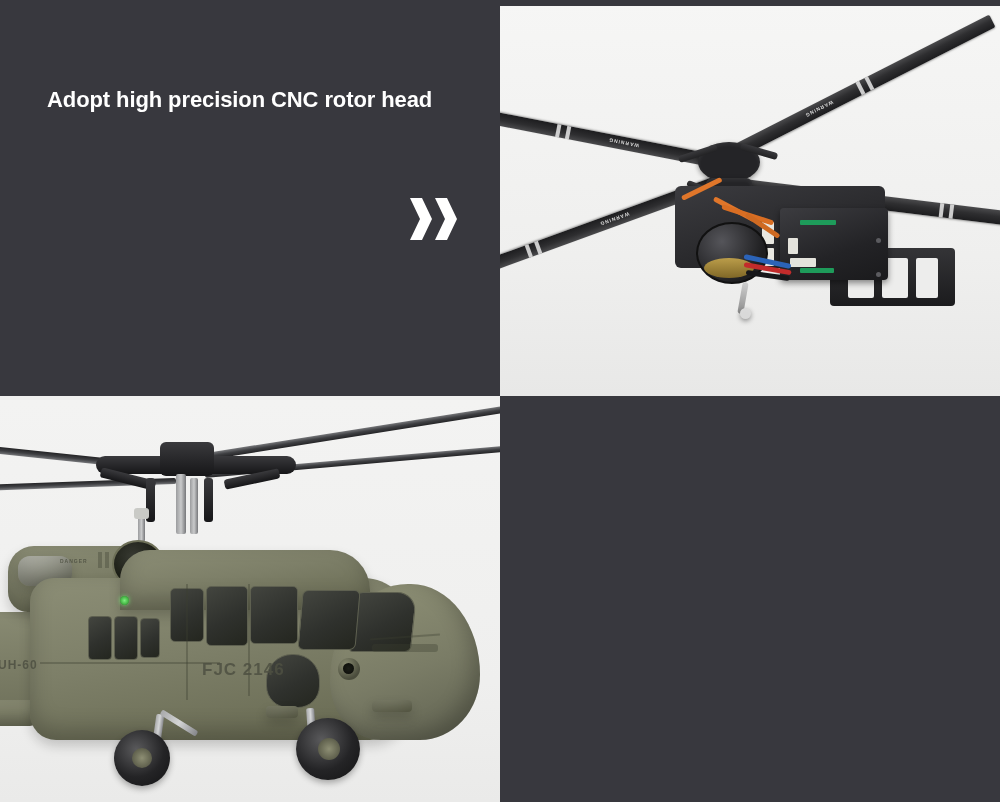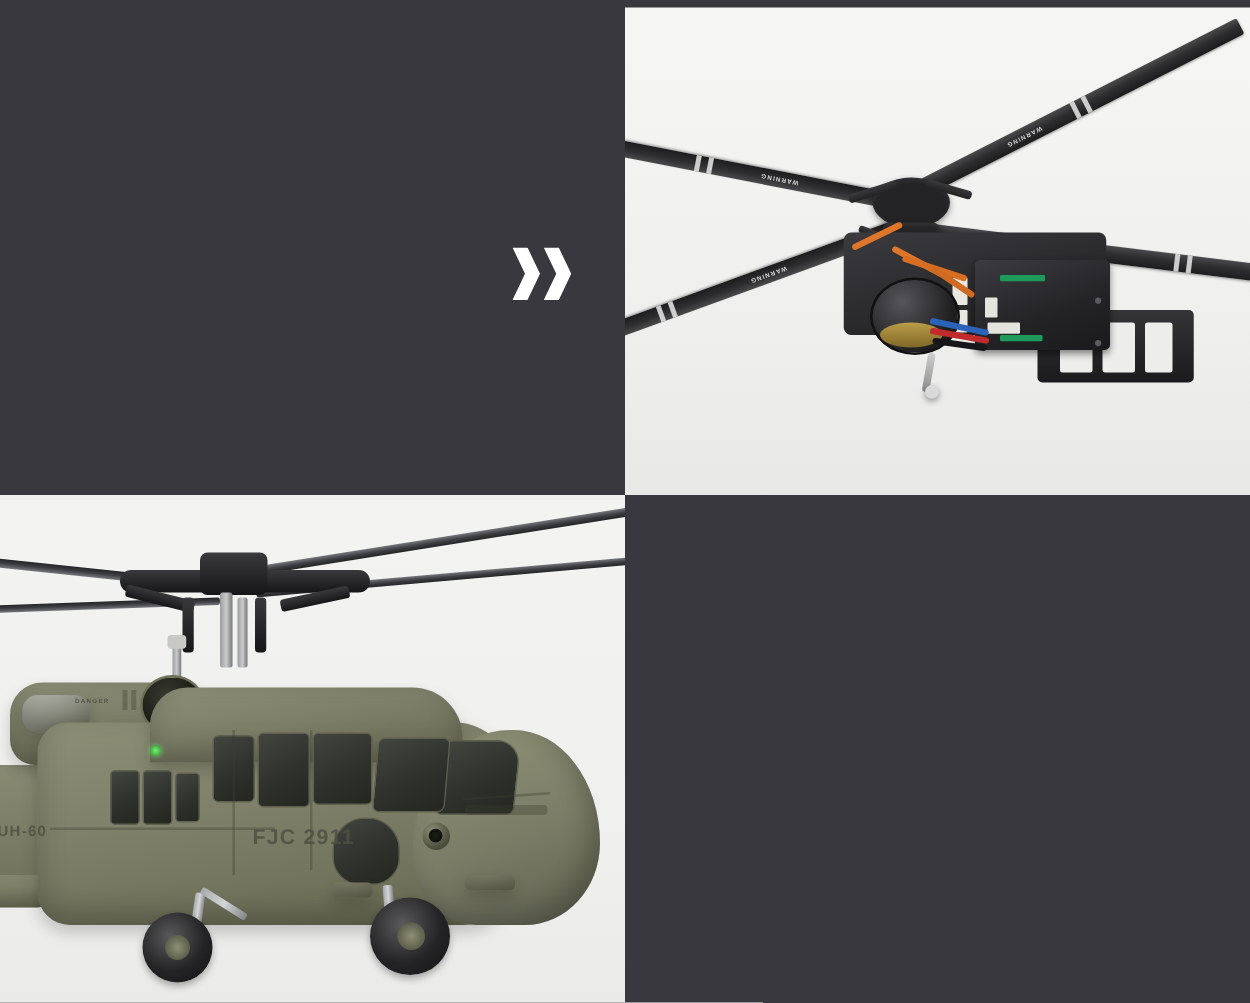--- a/index.html
+++ b/index.html
@@ -211,20 +211,21 @@
     border-radius: 50%;
   }
 </style>
 </head>
 <body>
 
 <div id="page">
 
   <div class="quad q-tl">
 
+    <div class="headline tl-headline">Adopt high precision CNC rotor head</div>
 
 
     <div class="chev-wrap chev-right">
       <svg class="chev" viewBox="0 0 22 42" aria-hidden="true">
         <polygon points="0,0 12,0 22,21 12,42 0,42 10,21" fill="#FFFFFF"></polygon>
       </svg>
       <svg class="chev" viewBox="0 0 22 42" aria-hidden="true">
         <polygon points="0,0 12,0 22,21 12,42 0,42 10,21" fill="#FFFFFF"></polygon>
       </svg>
     </div>
@@ -361,21 +362,21 @@
       <div class="window" style="left:114px; top:216px; width:22px; height:42px; border-radius:4px;"></div>
       <div class="window" style="left:140px; top:218px; width:18px; height:38px; border-radius:4px;"></div>
       <div class="window" style="left:266px; top:254px; width:52px; height:52px; border-radius:26px 26px 22px 22px;"></div>
 
       <div class="panel-line" style="left:186px; top:184px; width:2px; height:116px;"></div>
       <div class="panel-line" style="left:248px; top:184px; width:2px; height:112px;"></div>
       <div class="panel-line" style="left:40px; top:262px; width:180px; height:2px;"></div>
       <div class="panel-line" style="left:370px; top:236px; width:70px; height:2px; transform:rotate(-4deg);"></div>
       <div class="panel-line" style="left:372px; top:244px; width:66px; height:8px; border-radius:3px;"></div>
 
-      <div class="marking" style="left:202px; top:660px; font-size:17px; margin-top:-400px;">FJC 2911</div>
+      <div class="marking" style="left:202px; top:660px; font-size:17px; margin-top:-400px;">FJC 2146</div>
       <div class="marking" style="left:-2px; top:258px; font-size:12px;">UH-60</div>
 
       <div class="gear-leg" style="left:152px; top:314px; width:8px; height:64px; transform:rotate(8deg);"></div>
       <div class="gear-leg" style="left:158px; top:320px; width:42px; height:6px; transform:rotate(32deg);"></div>
       <div class="wheel" style="left:114px; top:330px; width:56px; height:56px;"></div>
       <div class="wheel-hub" style="left:132px; top:348px; width:20px; height:20px;"></div>
 
       <div class="gear-leg" style="left:308px; top:308px; width:8px; height:56px; transform:rotate(-4deg);"></div>
       <div class="wheel" style="left:296px; top:318px; width:64px; height:62px;"></div>
       <div class="wheel-hub" style="left:318px; top:338px; width:22px; height:22px;"></div>

